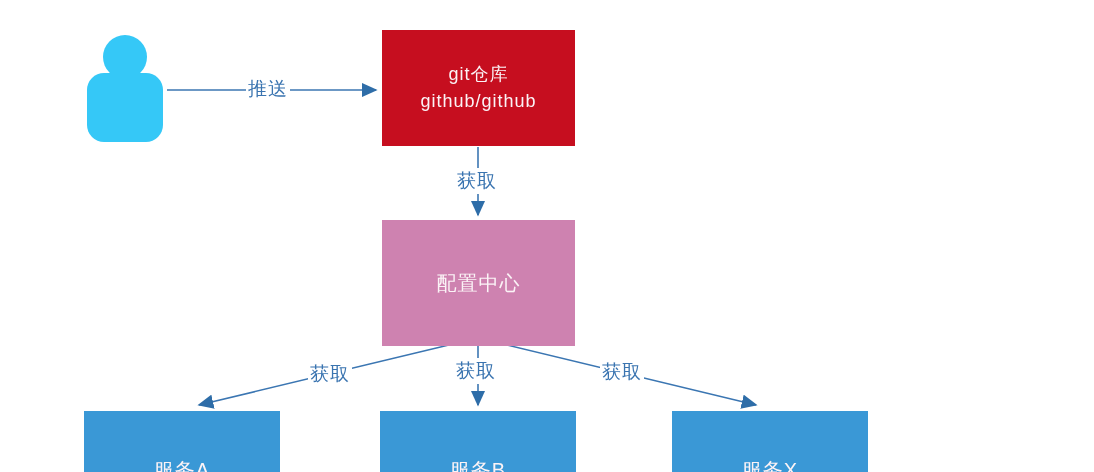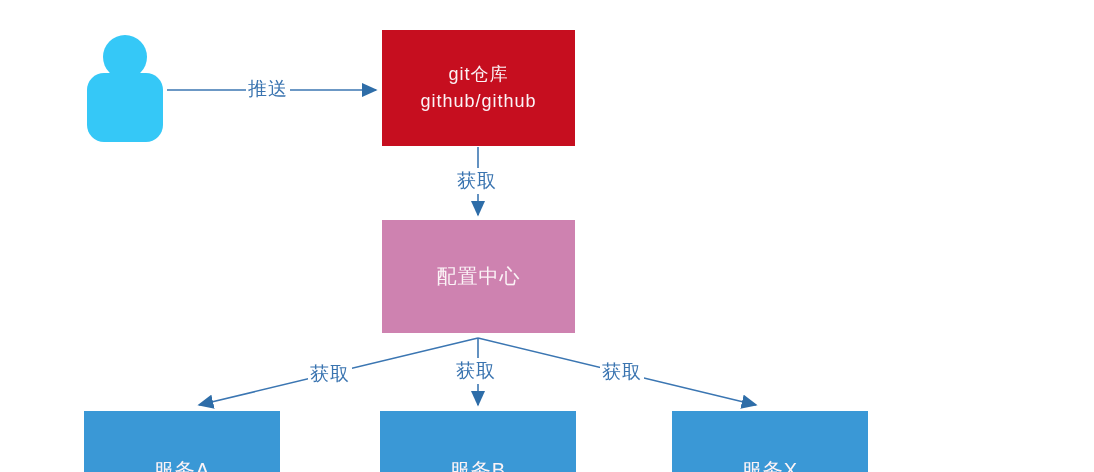--- a/index.html
+++ b/index.html
@@ -32,21 +32,21 @@
     color: #fbf3f6;
     text-align: center;
     letter-spacing: 1px;
   }
   .node-git-repo {
     left: 382px; top: 30px; width: 193px; height: 116px;
     background: #c60e1f;
     font-size: 18px; line-height: 27px;
   }
   .node-config-center {
-    left: 382px; top: 220px; width: 193px; height: 113px;
+    left: 382px; top: 220px; width: 193px; height: 126px;
     background: #ce82b0;
     font-size: 20px;
   }
   .node-service {
     width: 196px; height: 118px; top: 411px;
     background: #3a98d6;
     font-size: 20px;
   }
   .node-service-a { left: 84px; }
   .node-service-b { left: 380px; }

